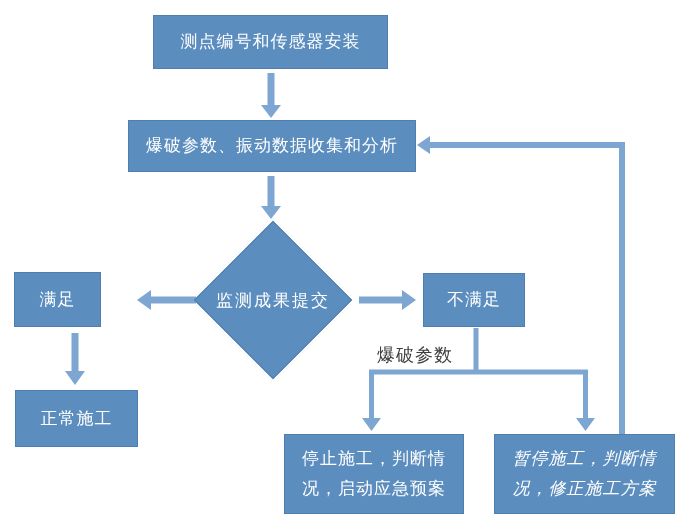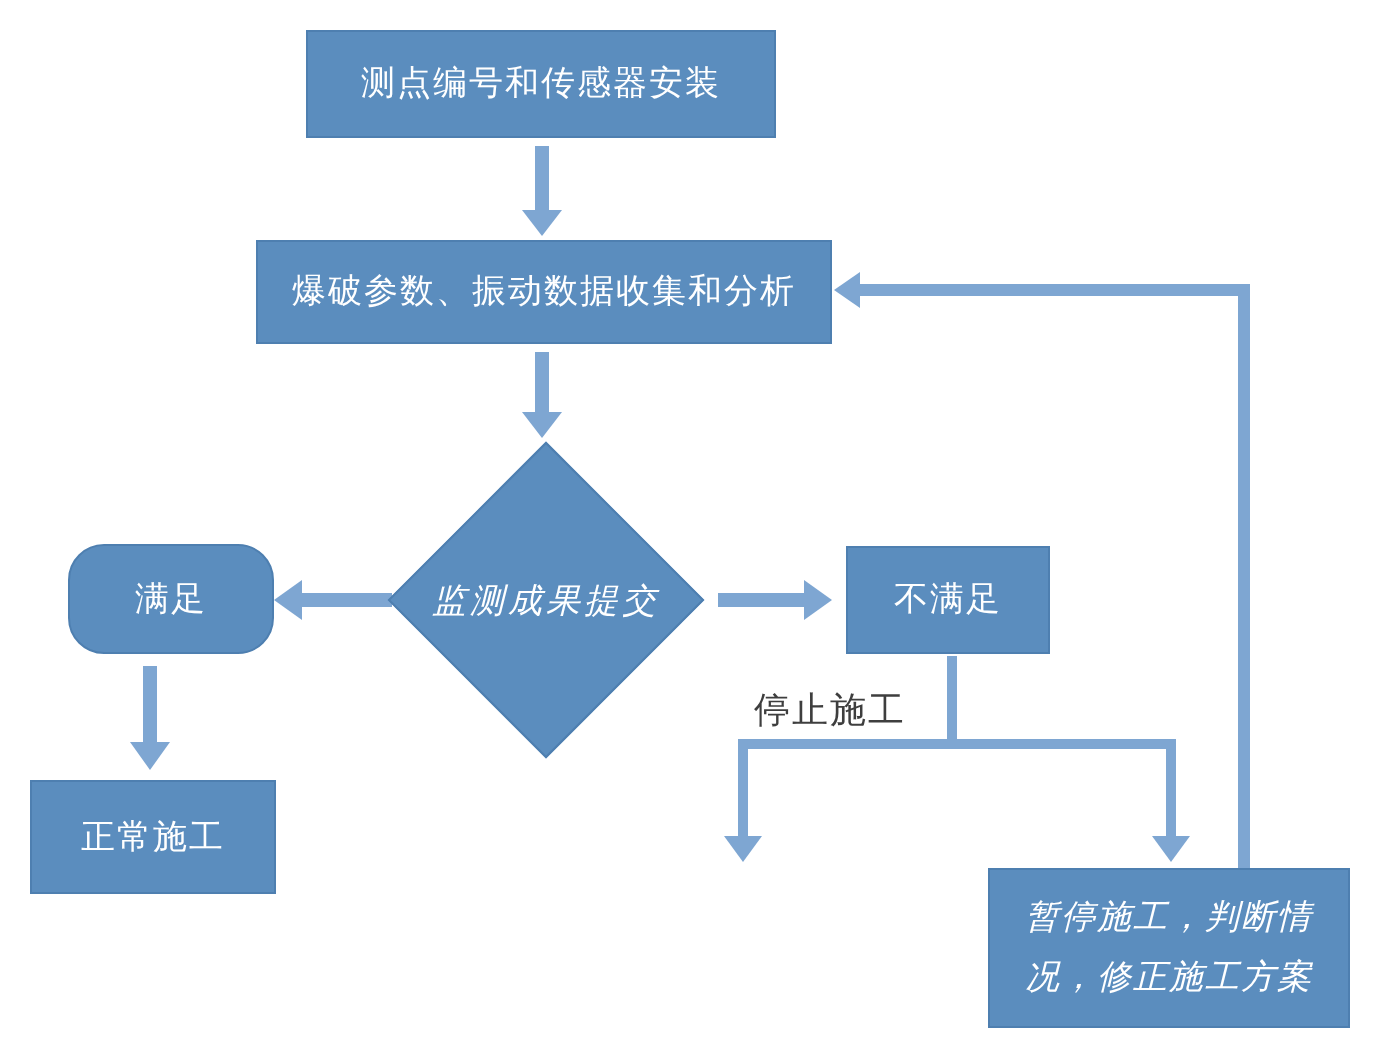--- a/index.html
+++ b/index.html
@@ -39,21 +39,21 @@
     letter-spacing: 1px;
     line-height: 30px;
     white-space: nowrap;
   }
   .node.multiline {
     white-space: pre-line;
     padding: 0 16px;
   }
   .node-sensor      { left: 153px; top: 15px;  width: 235px; height: 54px; }
   .node-collect     { left: 128px; top: 120px; width: 288px; height: 52px; }
-  .node-satisfied   { left: 34px;  top: 272px; width: 103px; height: 55px; border-radius: 18px; }
+  .node-satisfied   { left: 14px;  top: 272px; width: 87px; height: 55px; }
   .node-normal      { left: 15px;  top: 390px; width: 123px; height: 57px; }
   .node-notsat      { left: 423px; top: 273px; width: 102px; height: 54px; }
   .node-stop        { left: 284px; top: 434px; width: 180px; height: 80px; }
   .node-pause       { left: 494px; top: 434px; width: 181px; height: 80px; font-style: italic; }
   .diamond-shape {
     position: absolute;
     left: 217px; top: 244px;
     width: 112px; height: 112px;
     background: var(--node-fill);
     border: 1px solid var(--node-border);
@@ -63,21 +63,20 @@
     position: absolute;
     left: 193px; top: 222px;
     width: 160px; height: 156px;
     display: flex;
     align-items: center;
     justify-content: center;
     color: var(--node-text);
     font-size: 17px;
     letter-spacing: 2px;
     white-space: nowrap;
-    font-style: italic;
   }
   .edge-label {
     position: absolute;
     width: 120px;
     text-align: center;
     font-size: 18px;
     color: var(--edge-label-text);
     letter-spacing: 1px;
     white-space: nowrap;
   }
@@ -144,20 +143,22 @@
 
   <div class="diamond-shape"></div>
   <div class="diamond-label">监测成果提交</div>
 
   <div class="node node-satisfied">满足</div>
 
   <div class="node node-notsat">不满足</div>
 
   <div class="node node-normal">正常施工</div>
 
-  <div class="edge-label edge-label-greater">停止施工</div>
+  <div class="edge-label edge-label-greater">爆破参数</div>
 
 
+  <div class="node node-stop multiline">停止施工，判断情
+况，启动应急预案</div>
 
   <div class="node node-pause multiline">暂停施工，判断情
 况，修正施工方案</div>
 
 </div>
 
 </body></html>

